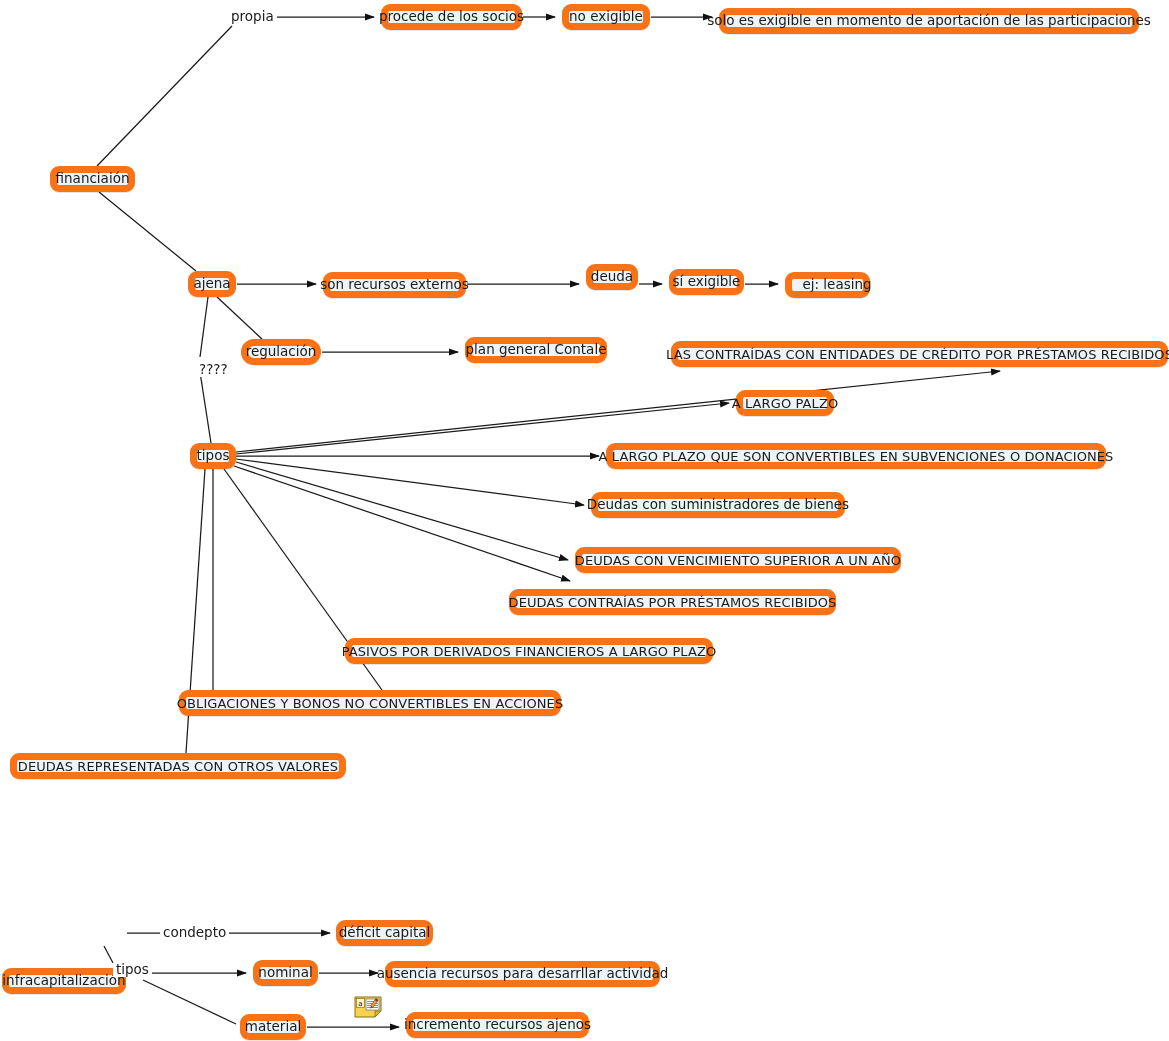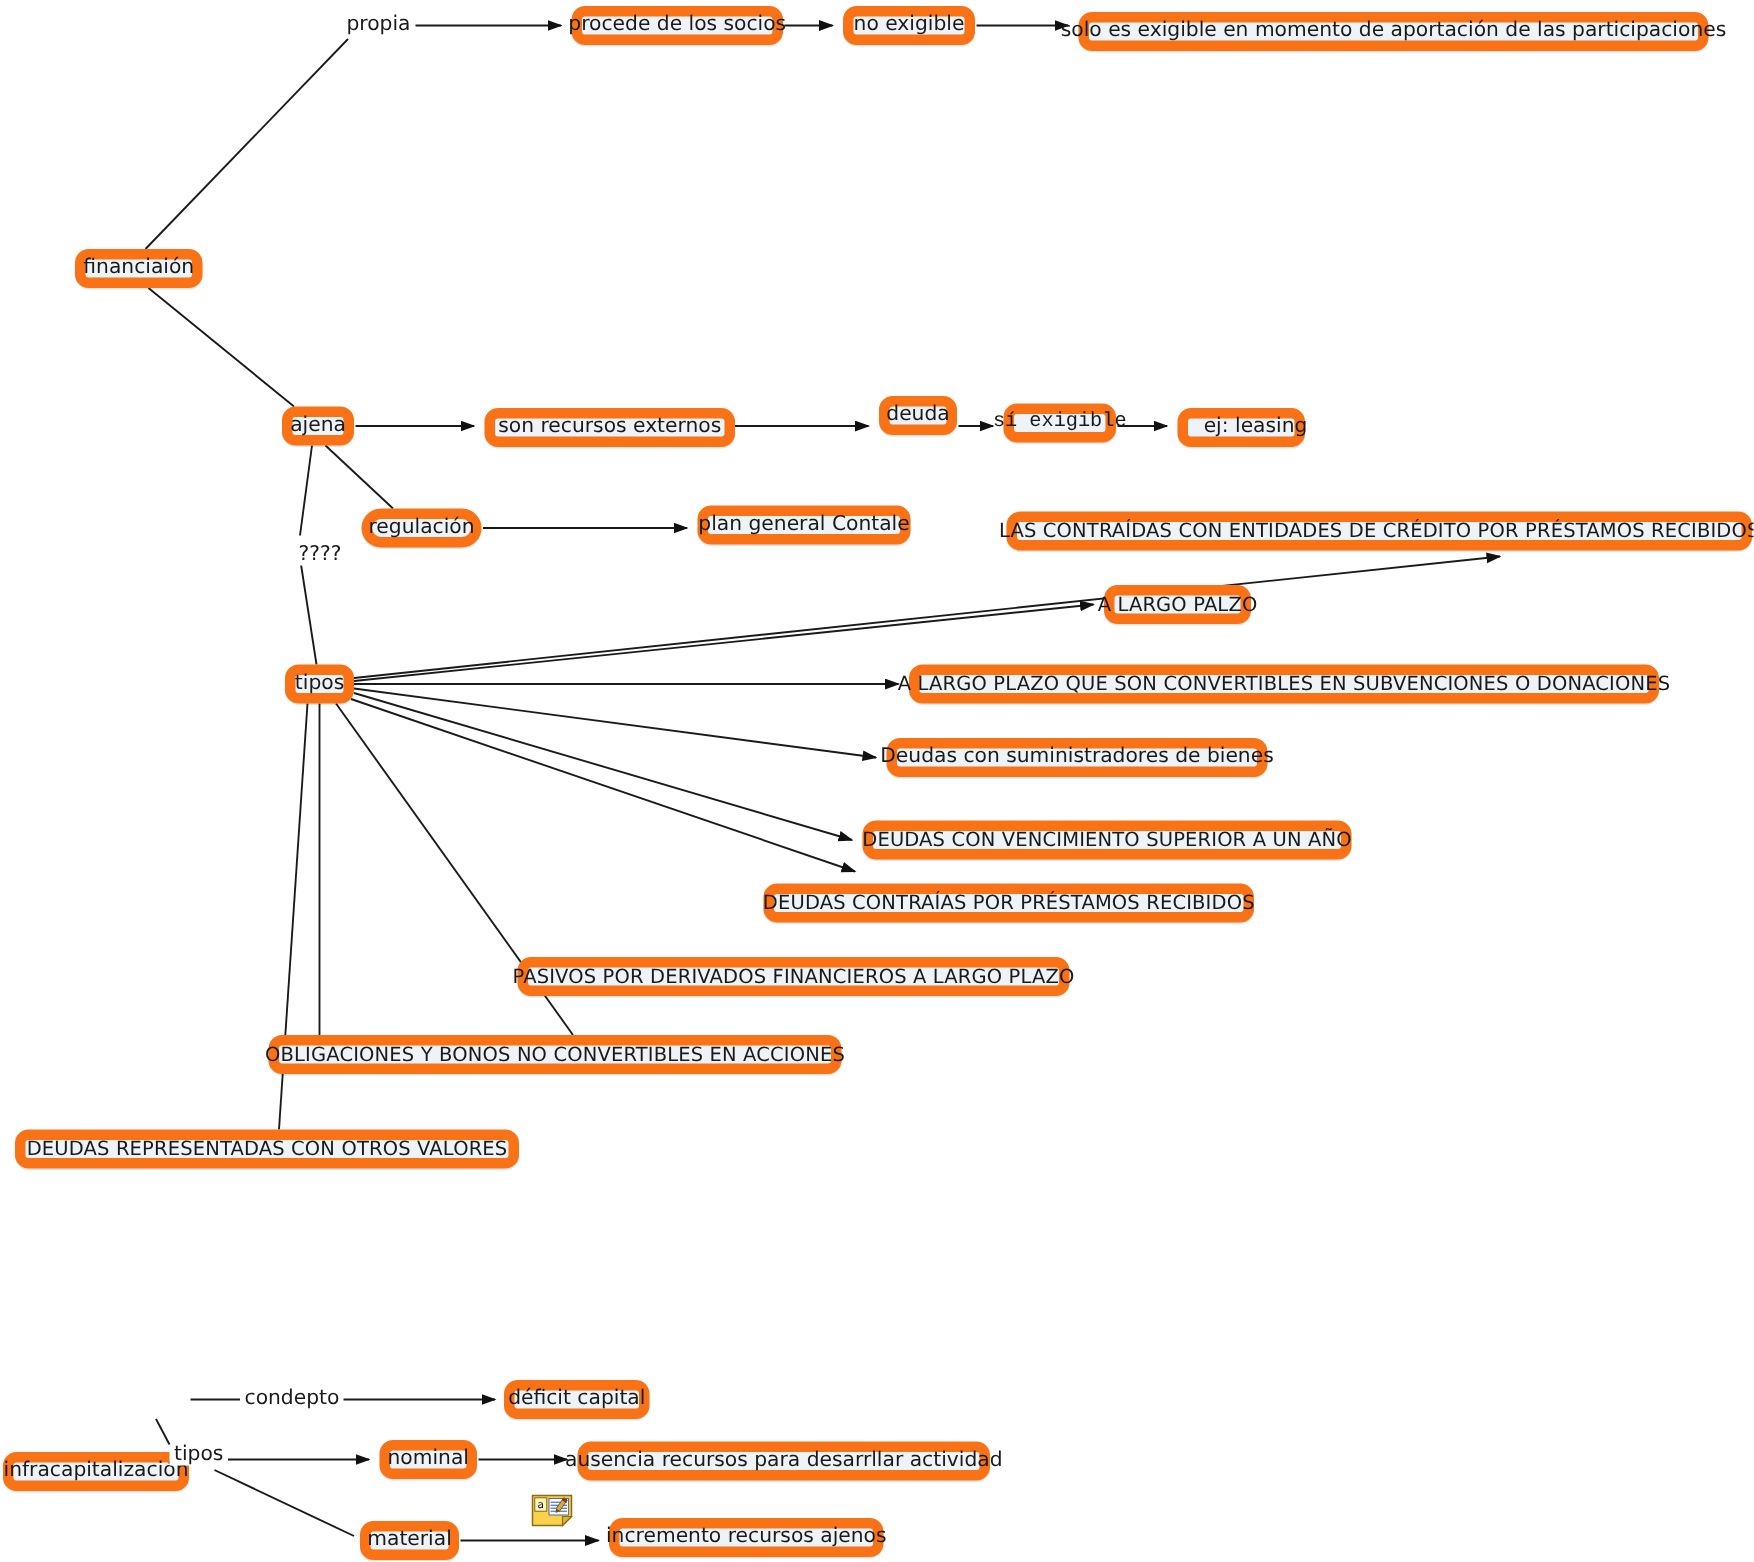--- a/index.html
+++ b/index.html
@@ -113,23 +113,23 @@
       <path d="M 307,1027 L 399,1027" marker-end="url(#ah)"></path>
     </g>
   </svg>
 
   <div id="node-layer">
       <div class="node" style="left: 50px; top: 166px; width: 85px;">financiaión</div>
       <div class="node" style="left: 381px; top: 4px; width: 141px;">procede de los socios</div>
       <div class="node" style="left: 562px; top: 4px; width: 88px;">no  exigible</div>
       <div class="node" style="left: 719px; top: 8px; width: 420px;">solo es exigible en momento de aportación de las participaciones</div>
       <div class="node" style="left: 188px; top: 271px; width: 48px;">ajena</div>
-      <div class="node" style="left: 323px; top: 272px; width: 167px;">son recursos externos</div>
+      <div class="node" style="left: 323px; top: 272px; width: 143px;">son recursos externos</div>
       <div class="node" style="left: 586px; top: 264px; width: 52px;">deuda</div>
-      <div class="node" style="left: 669px; top: 269px; width: 75px; font-family: Liberation Mono, monospace;">sí exigible</div>
+      <div class="node" style="left: 669px; top: 269px; width: 75px;">sí exigible</div>
       <div class="node" style="left: 785px; top: 272px; width: 85px; padding-left: 28px;">ej: leasing</div>
       <div class="node" style="left: 241px; top: 339px; width: 80px; border-radius: 13px;">regulación</div>
       <div class="node" style="left: 465px; top: 337px; width: 142px;">plan general Contale</div>
       <div class="node" style="left: 190px; top: 443px; width: 46px;">tipos</div>
       <div class="node caps" style="left: 671px; top: 341px; width: 497px;">LAS CONTRAÍDAS CON ENTIDADES DE CRÉDITO POR PRÉSTAMOS RECIBIDOS</div>
       <div class="node caps" style="left: 736px; top: 390px; width: 98px;">A LARGO PALZO</div>
       <div class="node caps" style="left: 606px; top: 443px; width: 500px;">A LARGO PLAZO QUE SON CONVERTIBLES EN SUBVENCIONES O DONACIONES</div>
       <div class="node" style="left: 591px; top: 492px; width: 254px;">Deudas con suministradores de bienes</div>
       <div class="node caps" style="left: 575px; top: 547px; width: 326px;">DEUDAS CON VENCIMIENTO SUPERIOR A UN AÑO</div>
       <div class="node caps" style="left: 473px; top: 589px; width: 327px; margin-left: 36px;">DEUDAS CONTRAÍAS POR PRÉSTAMOS RECIBIDOS</div>

